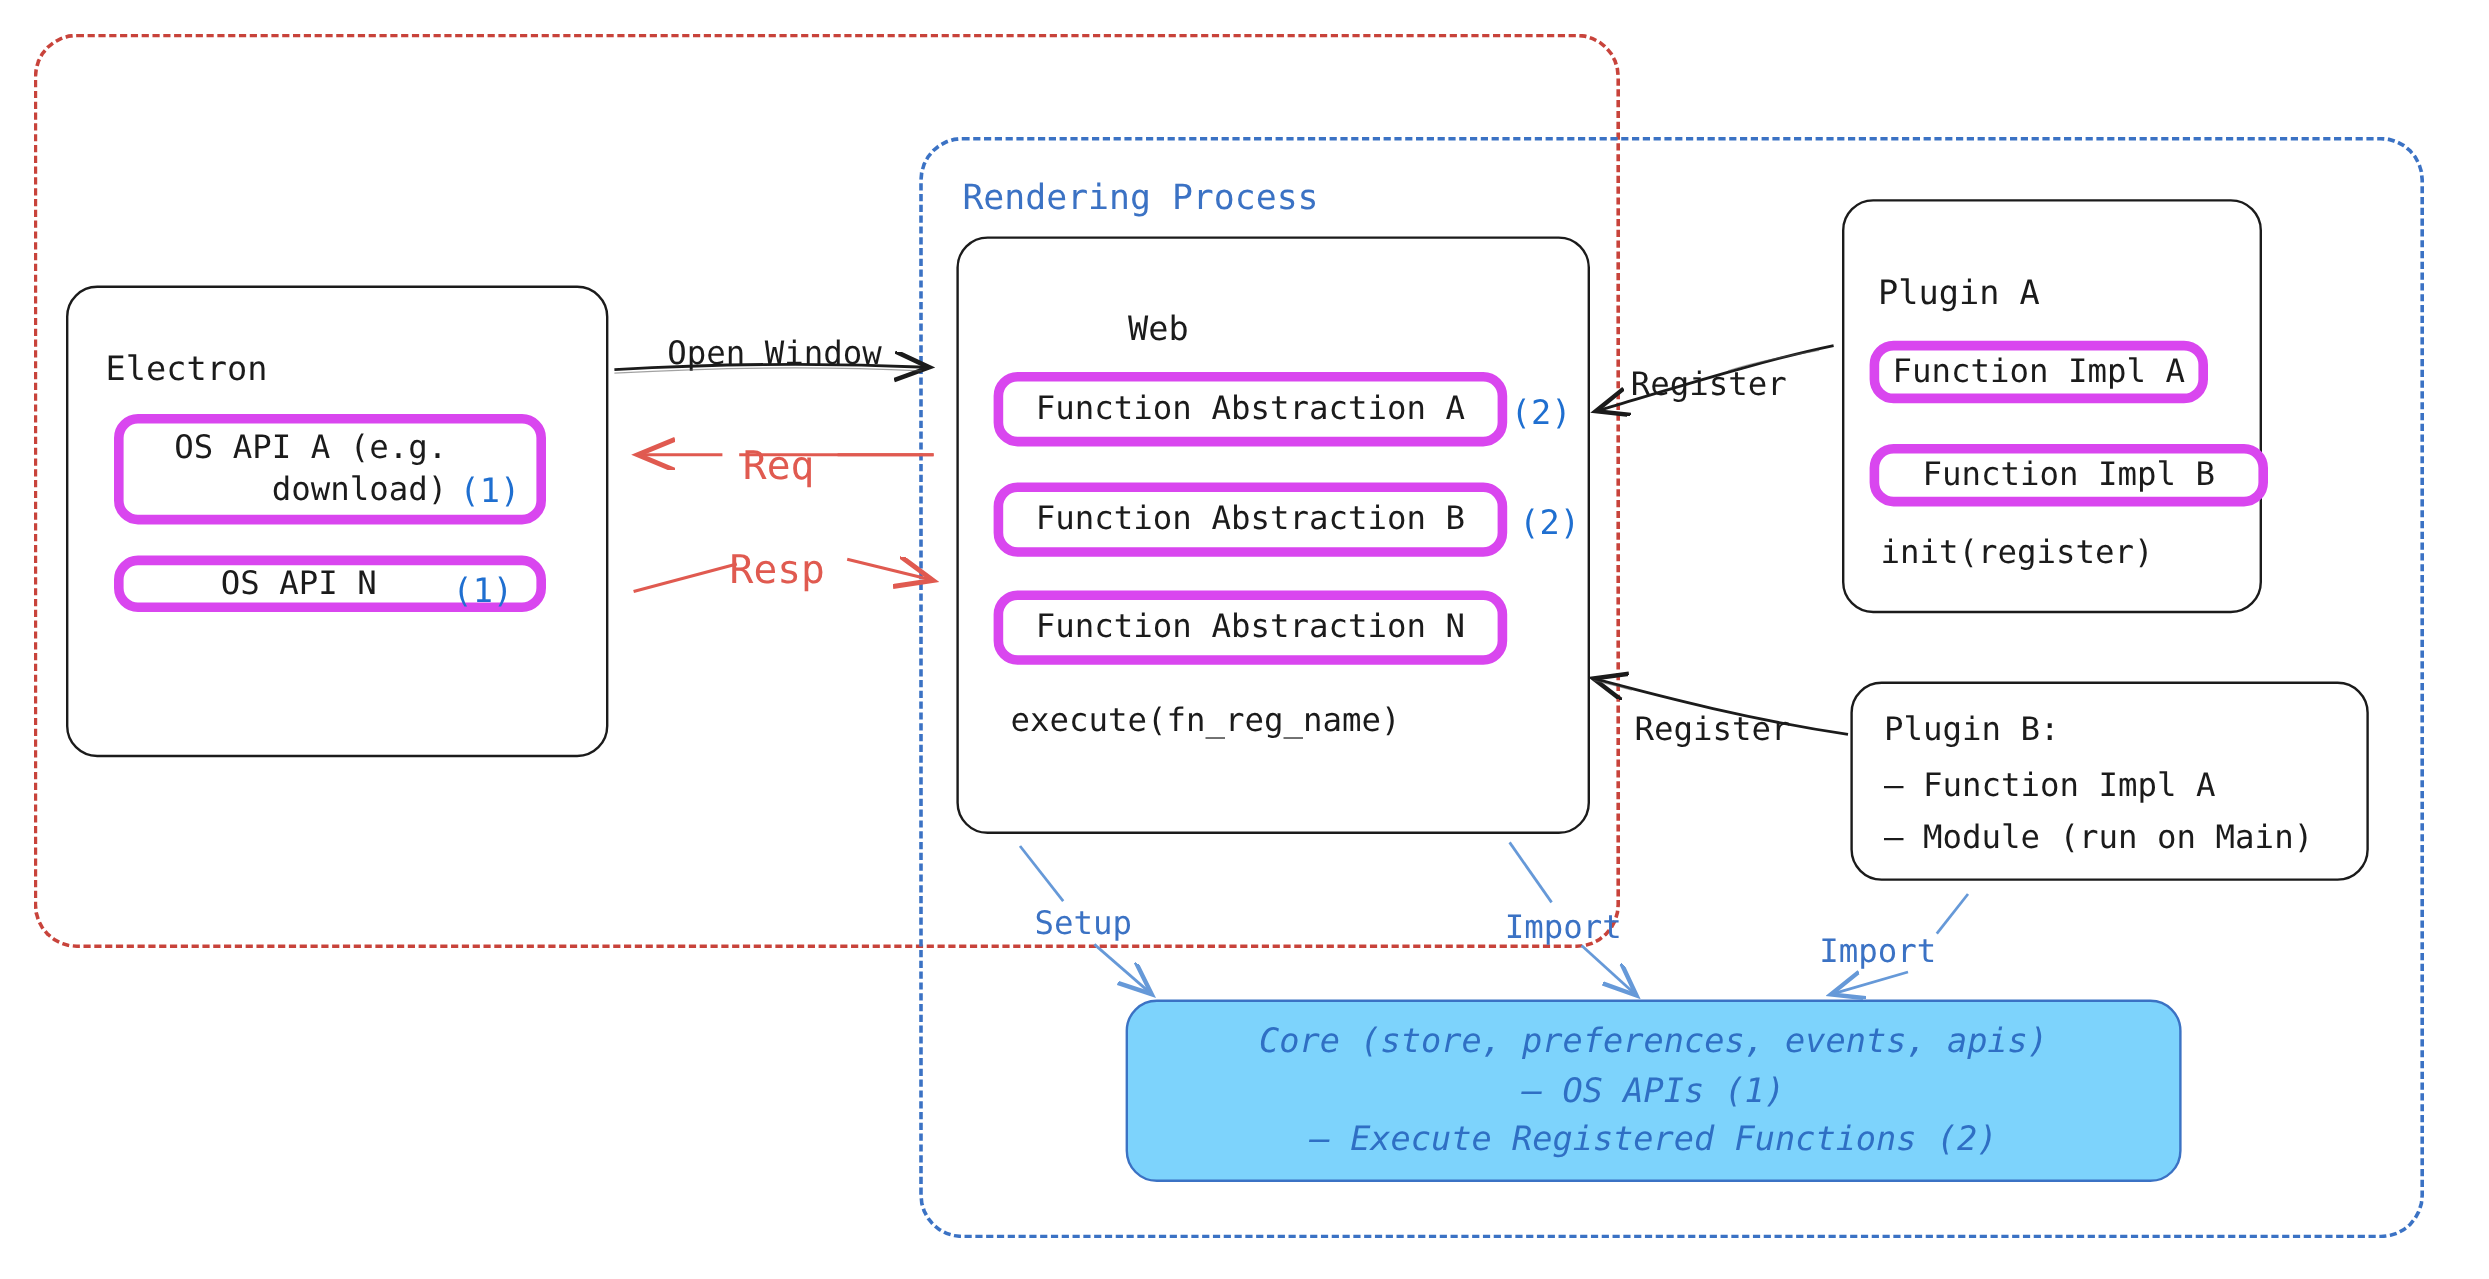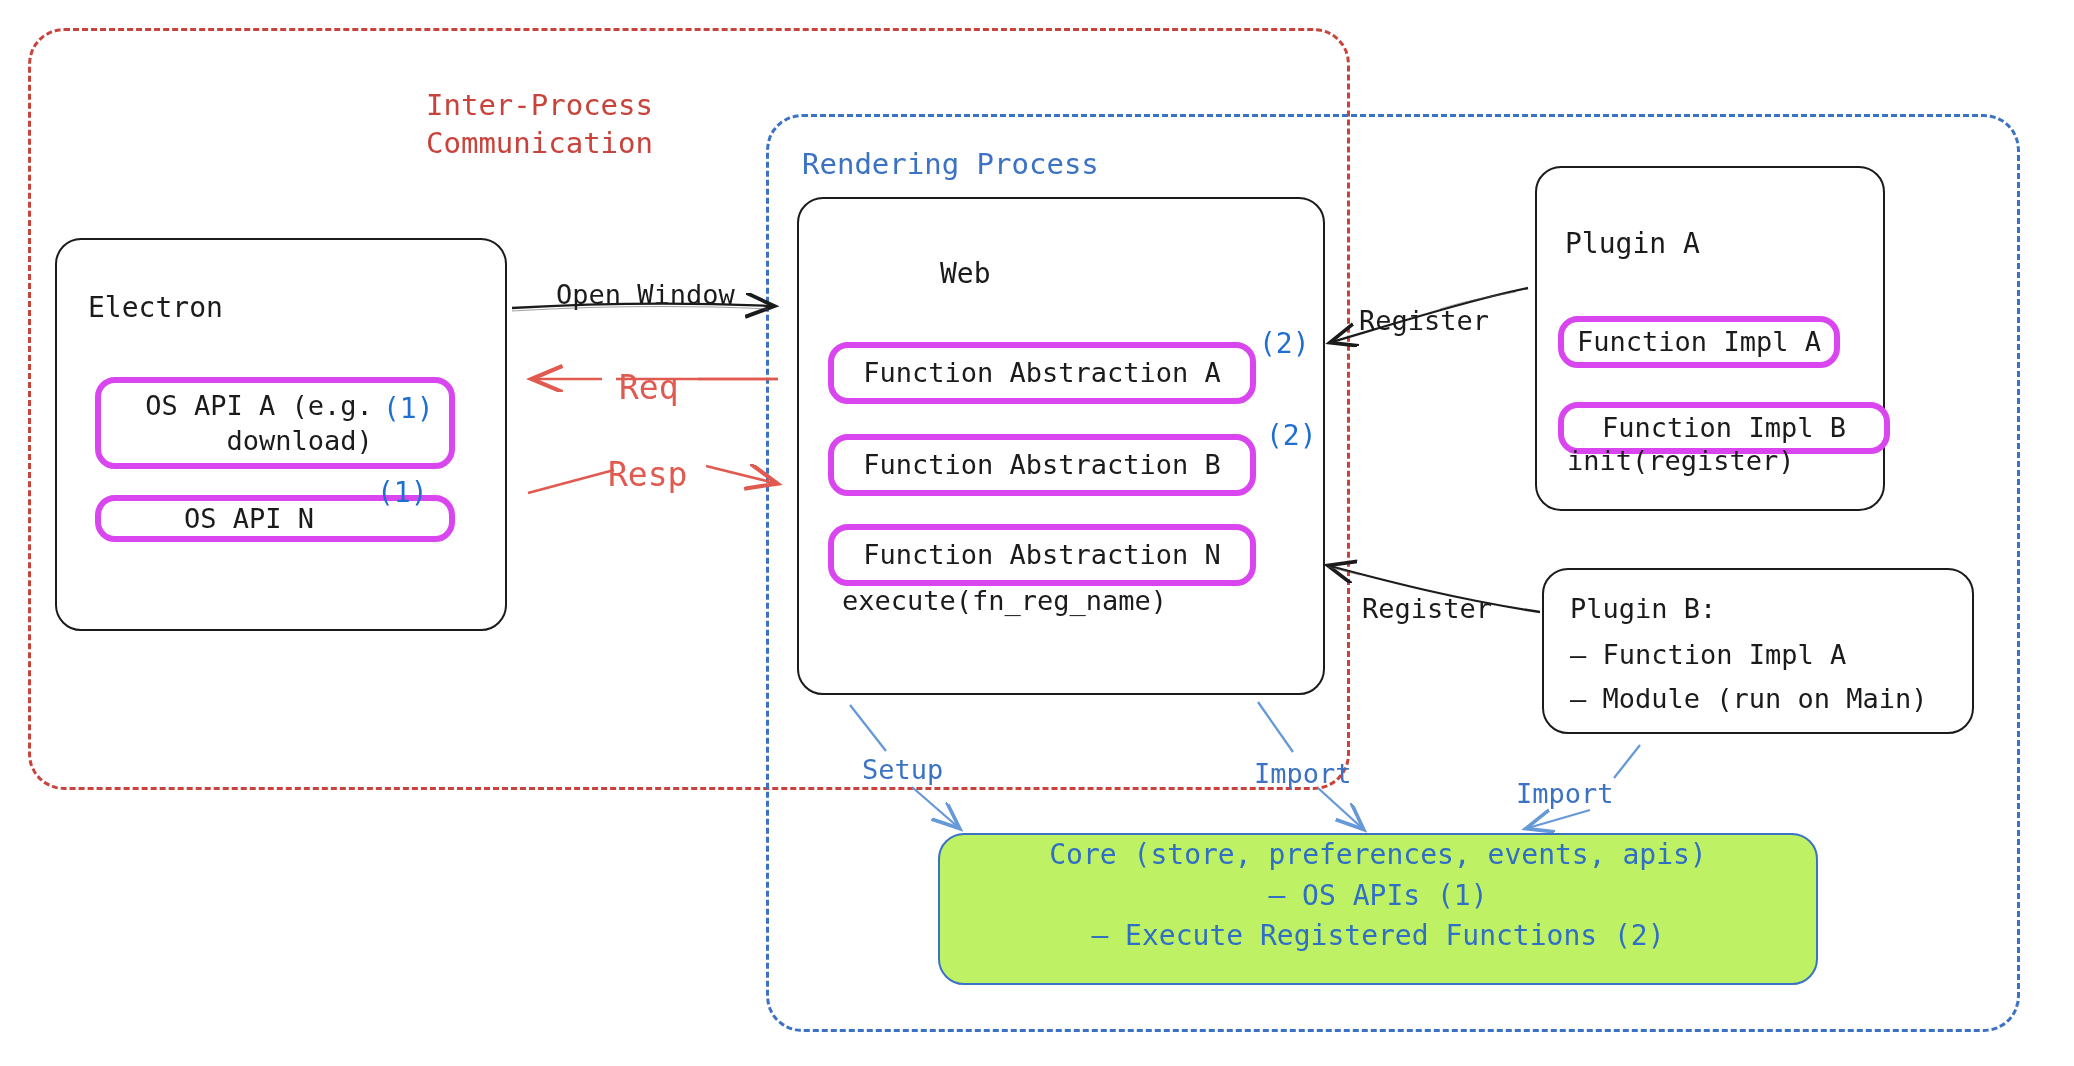--- a/index.html
+++ b/index.html
@@ -39,35 +39,36 @@
   .title-ipc  { color: #c8433b; }
   .title-rend { color: #3b72c4; }
 
   
   .node {
     border: 2.2px solid #1b1b1b;
     border-radius: 26px;
     background: #ffffff;
   }
   .node-sm {
-    border: 6px solid #d946ef;
+    border: 8px solid #d946ef;
     border-radius: 20px;
     background: #ffffff;
     display: flex;
     align-items: center;
     justify-content: center;
     text-align: center;
-    margin-top: 32px;
   }
   .node-core {
     border: 2.4px solid #3b72c4;
     border-radius: 26px;
-    background: #bef264;
+    background: #7dd3fc;
     display: flex;
+    align-items: center;
     justify-content: center;
+    font-style: italic;
   }
 
   .lbl {
     font-size: 27px;
     color: #1b1b1b;
     line-height: 1.3;
     white-space: pre-line;
     font-family: "DejaVu Sans Mono", "Liberation Mono", monospace;
   }
   .lbl-head { font-size: 28px; }
@@ -105,22 +106,20 @@
 </style>
 </head>
 <body>
 
 <div id="canvas">
 
   <div class="abs region region-ipc" style="left:28px; top:28px; width:1322px; height:762px;"></div>
 
   <div class="abs region region-rend" style="left:766px; top:114px; width:1254px; height:918px;"></div>
 
-  <div class="abs region-title title-ipc" style="left:426px; top:86px; width:340px;">Inter-Process
-Communication</div>
 
   <div class="abs region-title title-rend" style="left:802px; top:145px; width:420px;">Rendering Process</div>
 
   <div class="abs node" style="left:55px; top:238px; width:452px; height:393px;"></div>
 
   <div class="abs lbl lbl-head" style="left:88px; top:266px;margin-top:24px;">Electron</div>
 
   <div class="abs node-sm" style="left:95px; top:345px; width:360px; height:92px;">
     <span class="lbl" style="display:inline-block; transform:translateX(-16px);text-align:right;">OS API A (e.g.
 download)</span>

